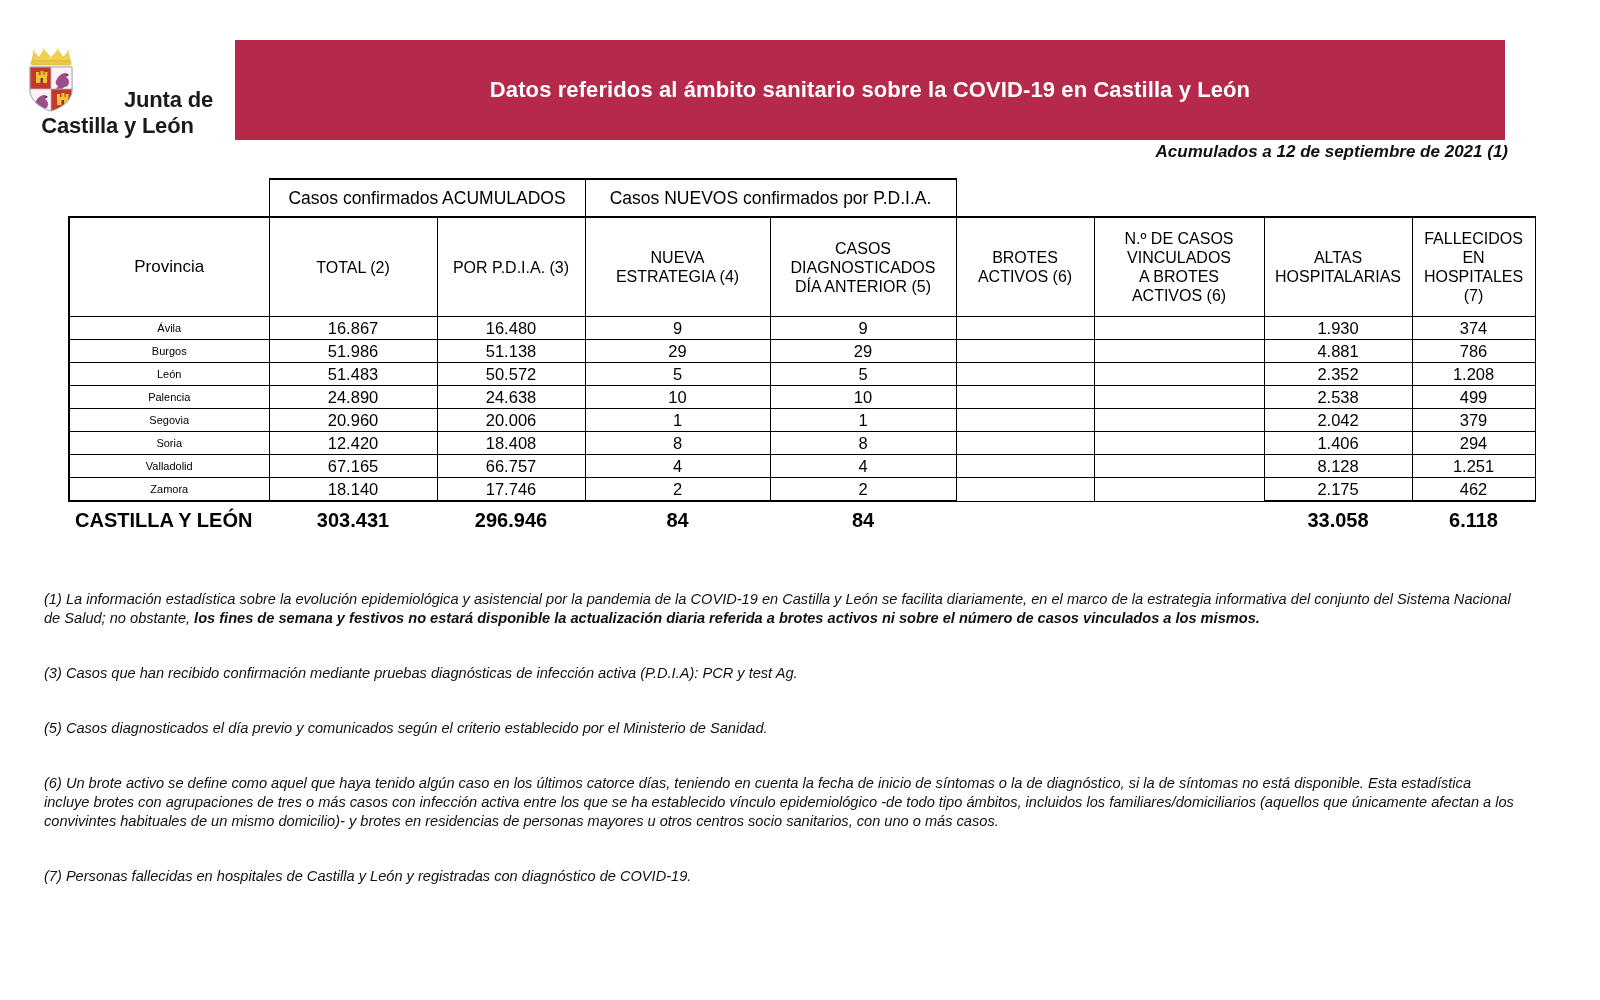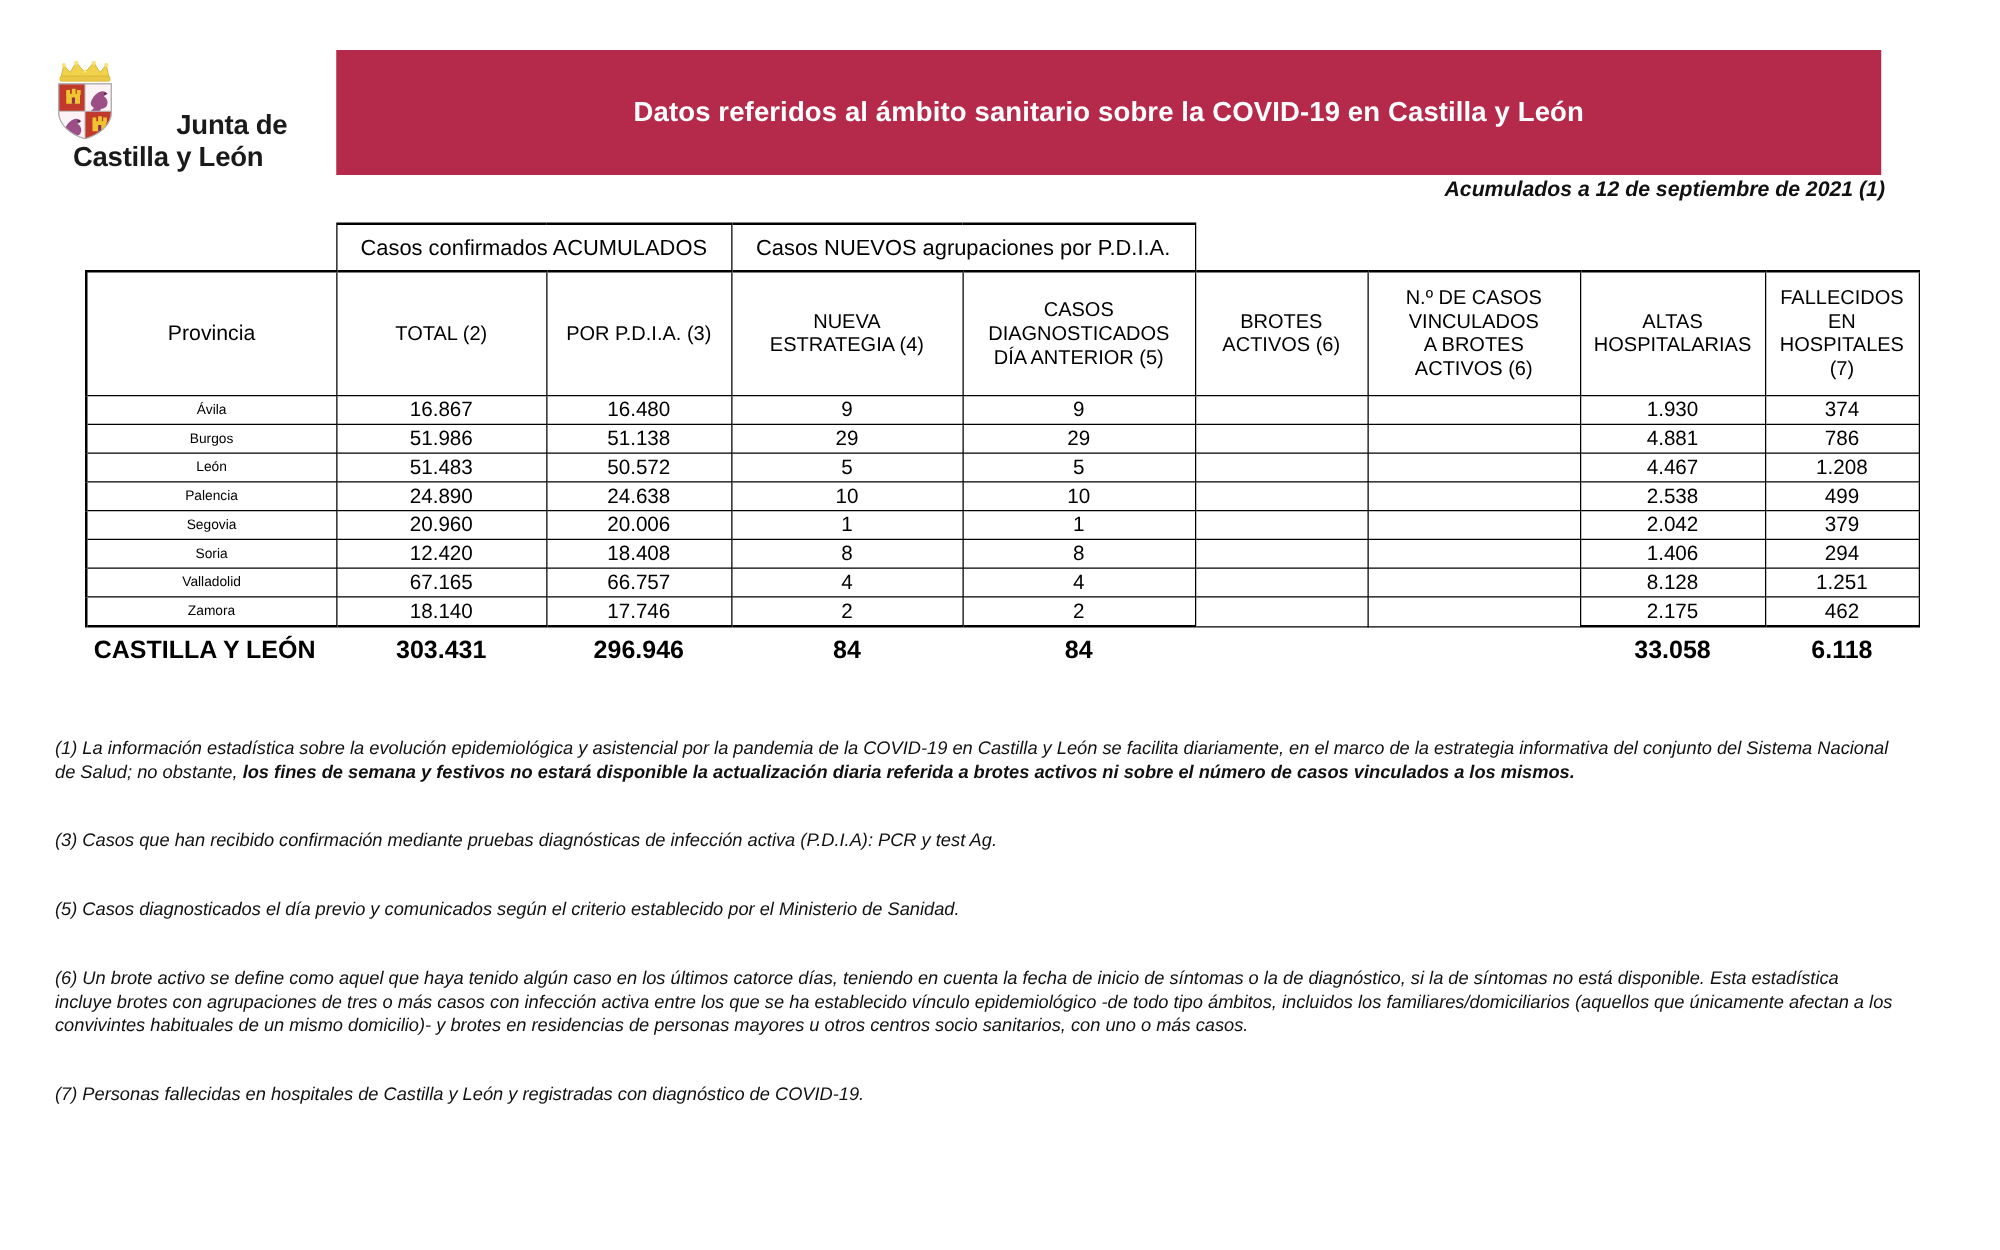--- a/index.html
+++ b/index.html
@@ -18,21 +18,21 @@
 
   
   .header-row {
     display: flex;
     align-items: flex-start;
     padding: 40px 0 0 0;
     height: 120px;
     box-sizing: border-box;
   }
   .logo-block {
-    width: 269px;
+    width: 235px;
     display: flex;
     flex-direction: column;
     align-items: center;
     padding-top: 8px;
     box-sizing: border-box;
   }
   .crest-wrap {
     display: flex;
     align-items: flex-end;
     justify-content: center;
@@ -257,21 +257,21 @@
       <col style="width:186px">
       <col style="width:138px">
       <col style="width:170px">
       <col style="width:148px">
       <col style="width:123px">
     </colgroup>
     <thead>
       <tr>
         <td class="blank-cell-top"></td>
         <td class="grp" colspan="2">Casos confirmados ACUMULADOS</td>
-        <td class="grp" colspan="2">Casos NUEVOS agrupaciones por P.D.I.A.</td>
+        <td class="grp" colspan="2">Casos NUEVOS confirmados por P.D.I.A.</td>
         <td class="blank-cell-top"></td>
         <td class="blank-cell-top"></td>
         <td class="blank-cell-top"></td>
         <td class="blank-cell-top"></td>
       </tr>
       <tr>
         <td class="hdr-prov">Provincia</td>
         <td class="hdr">TOTAL (2)</td>
         <td class="hdr">POR P.D.I.A. (3)</td>
         <td class="hdr">
@@ -329,21 +329,21 @@
           <td class="num">786</td>
         </tr>
         <tr>
           <td class="prov">León</td>
           <td class="num">51.483</td>
           <td class="num">50.572</td>
           <td class="num">5</td>
           <td class="num">5</td>
           <td class="num"></td>
           <td class="num"></td>
-          <td class="num">4.467</td>
+          <td class="num">2.352</td>
           <td class="num">1.208</td>
         </tr>
         <tr>
           <td class="prov">Palencia</td>
           <td class="num">24.890</td>
           <td class="num">24.638</td>
           <td class="num">10</td>
           <td class="num">10</td>
           <td class="num"></td>
           <td class="num"></td>

